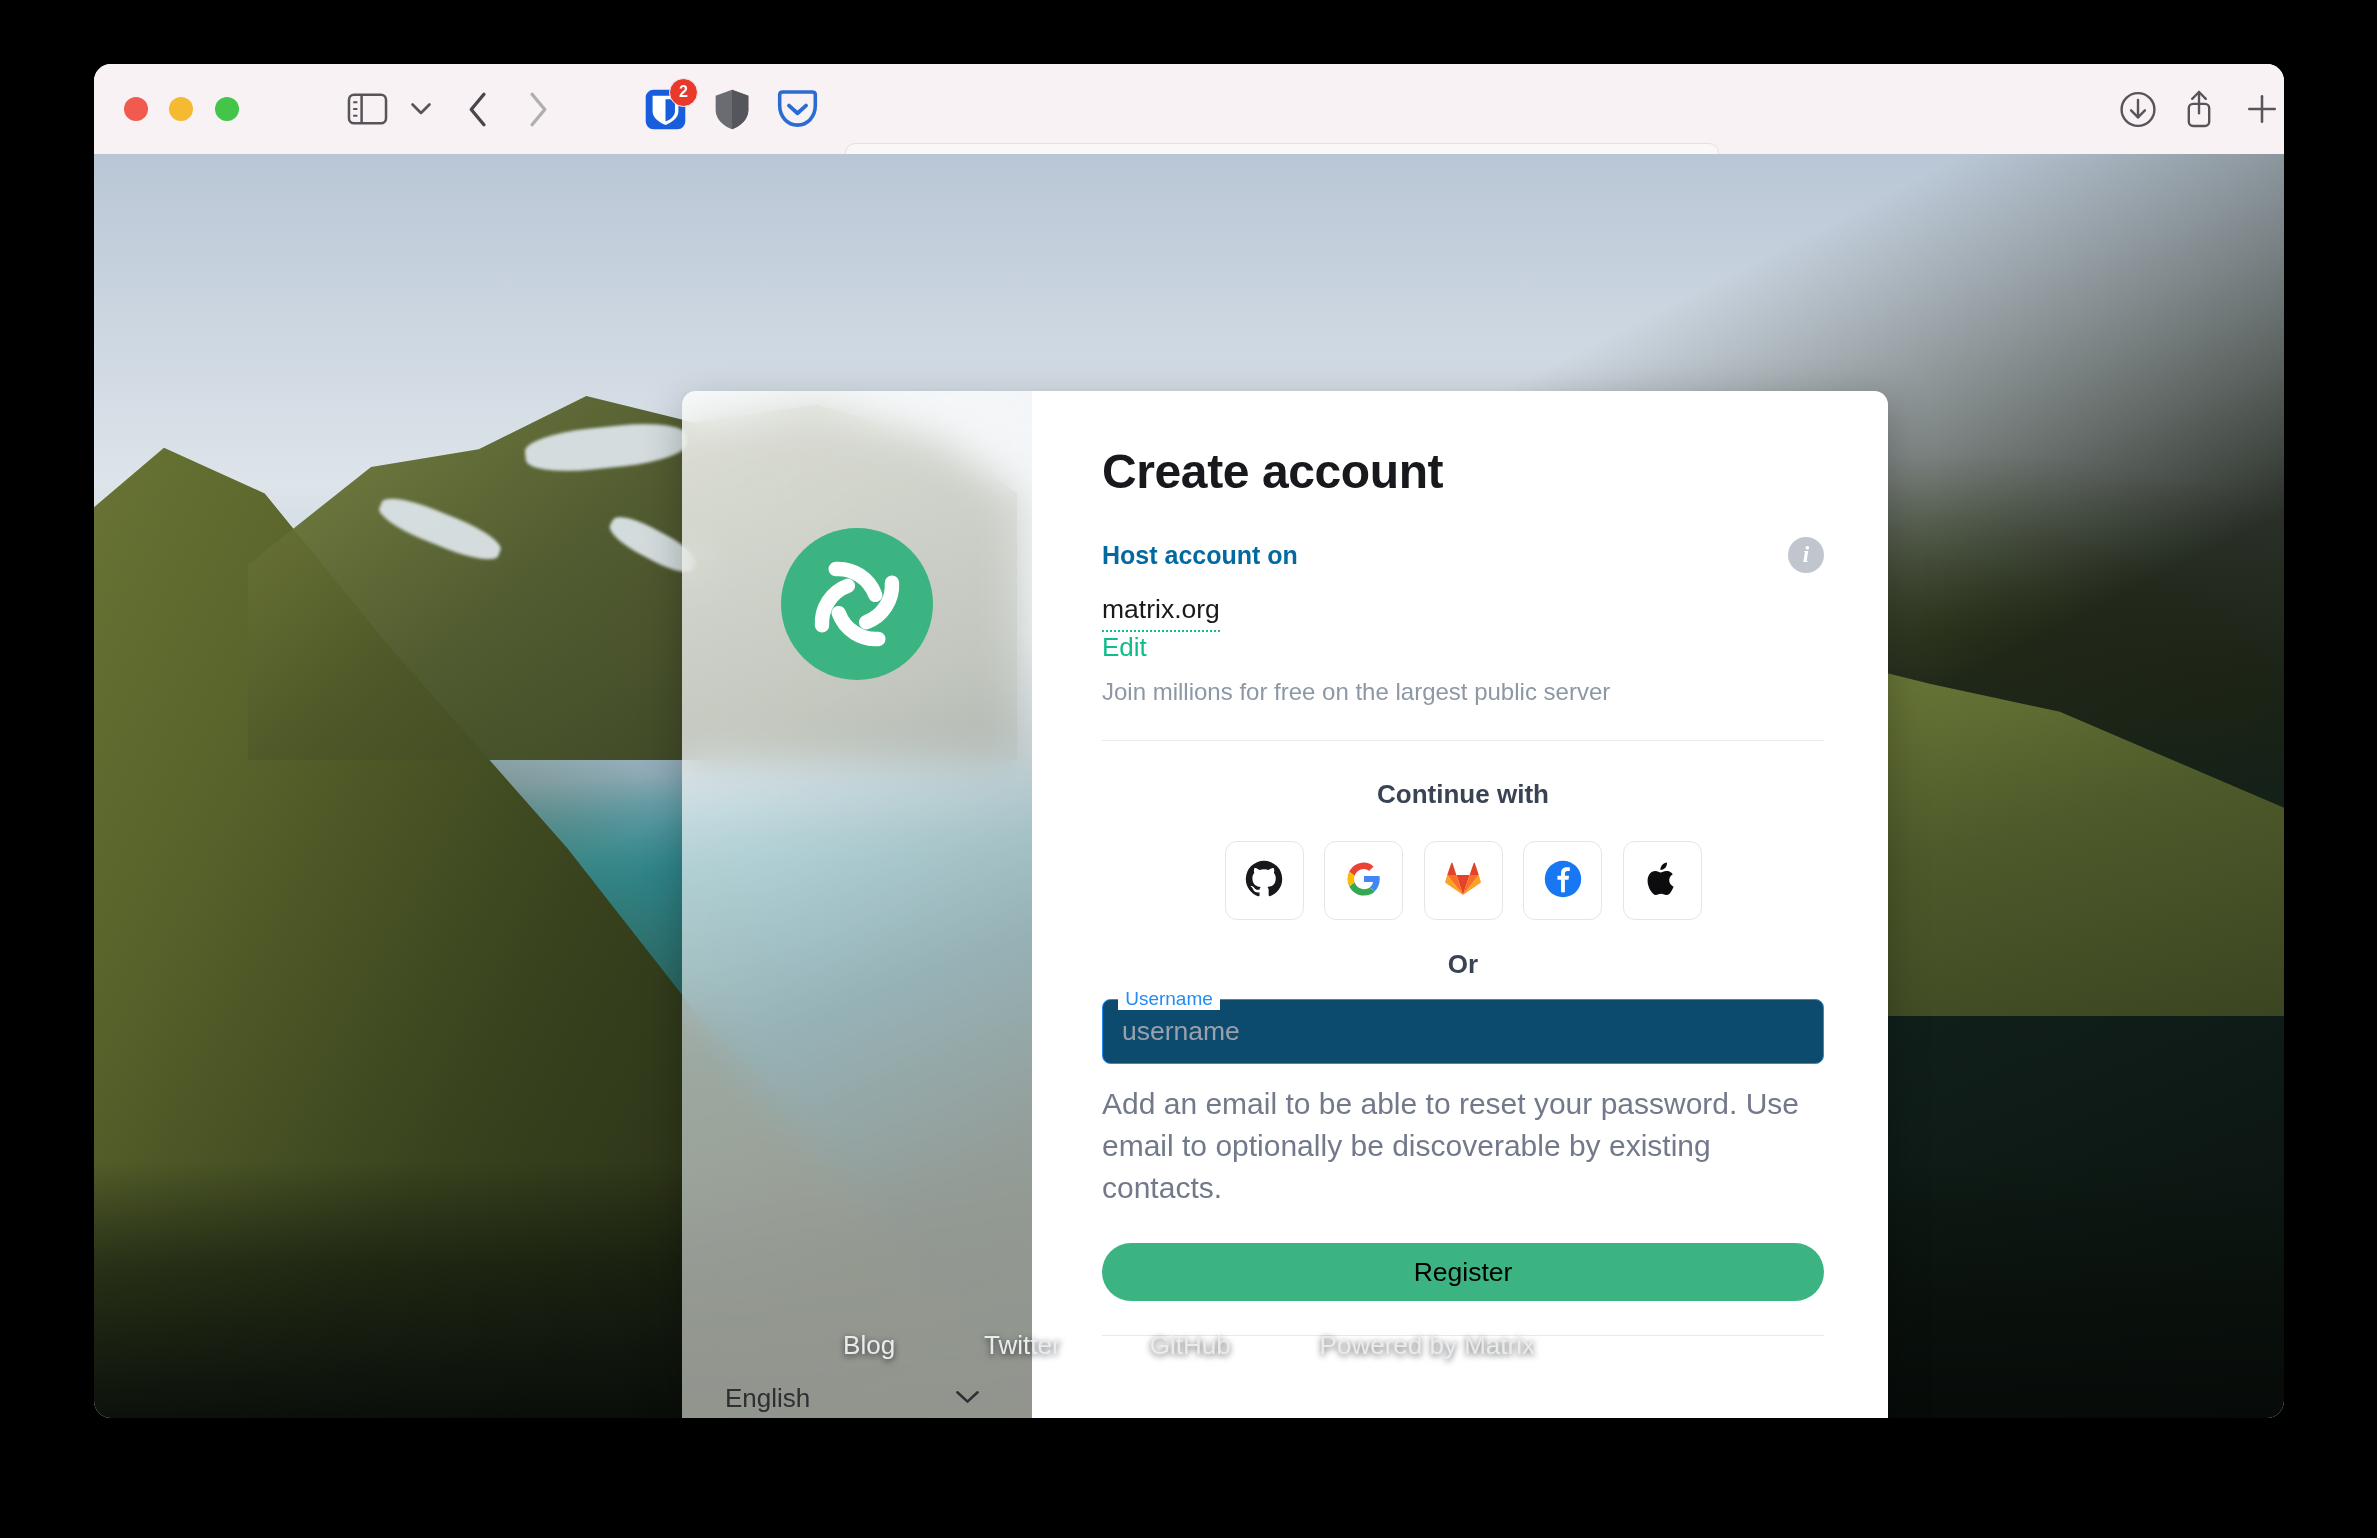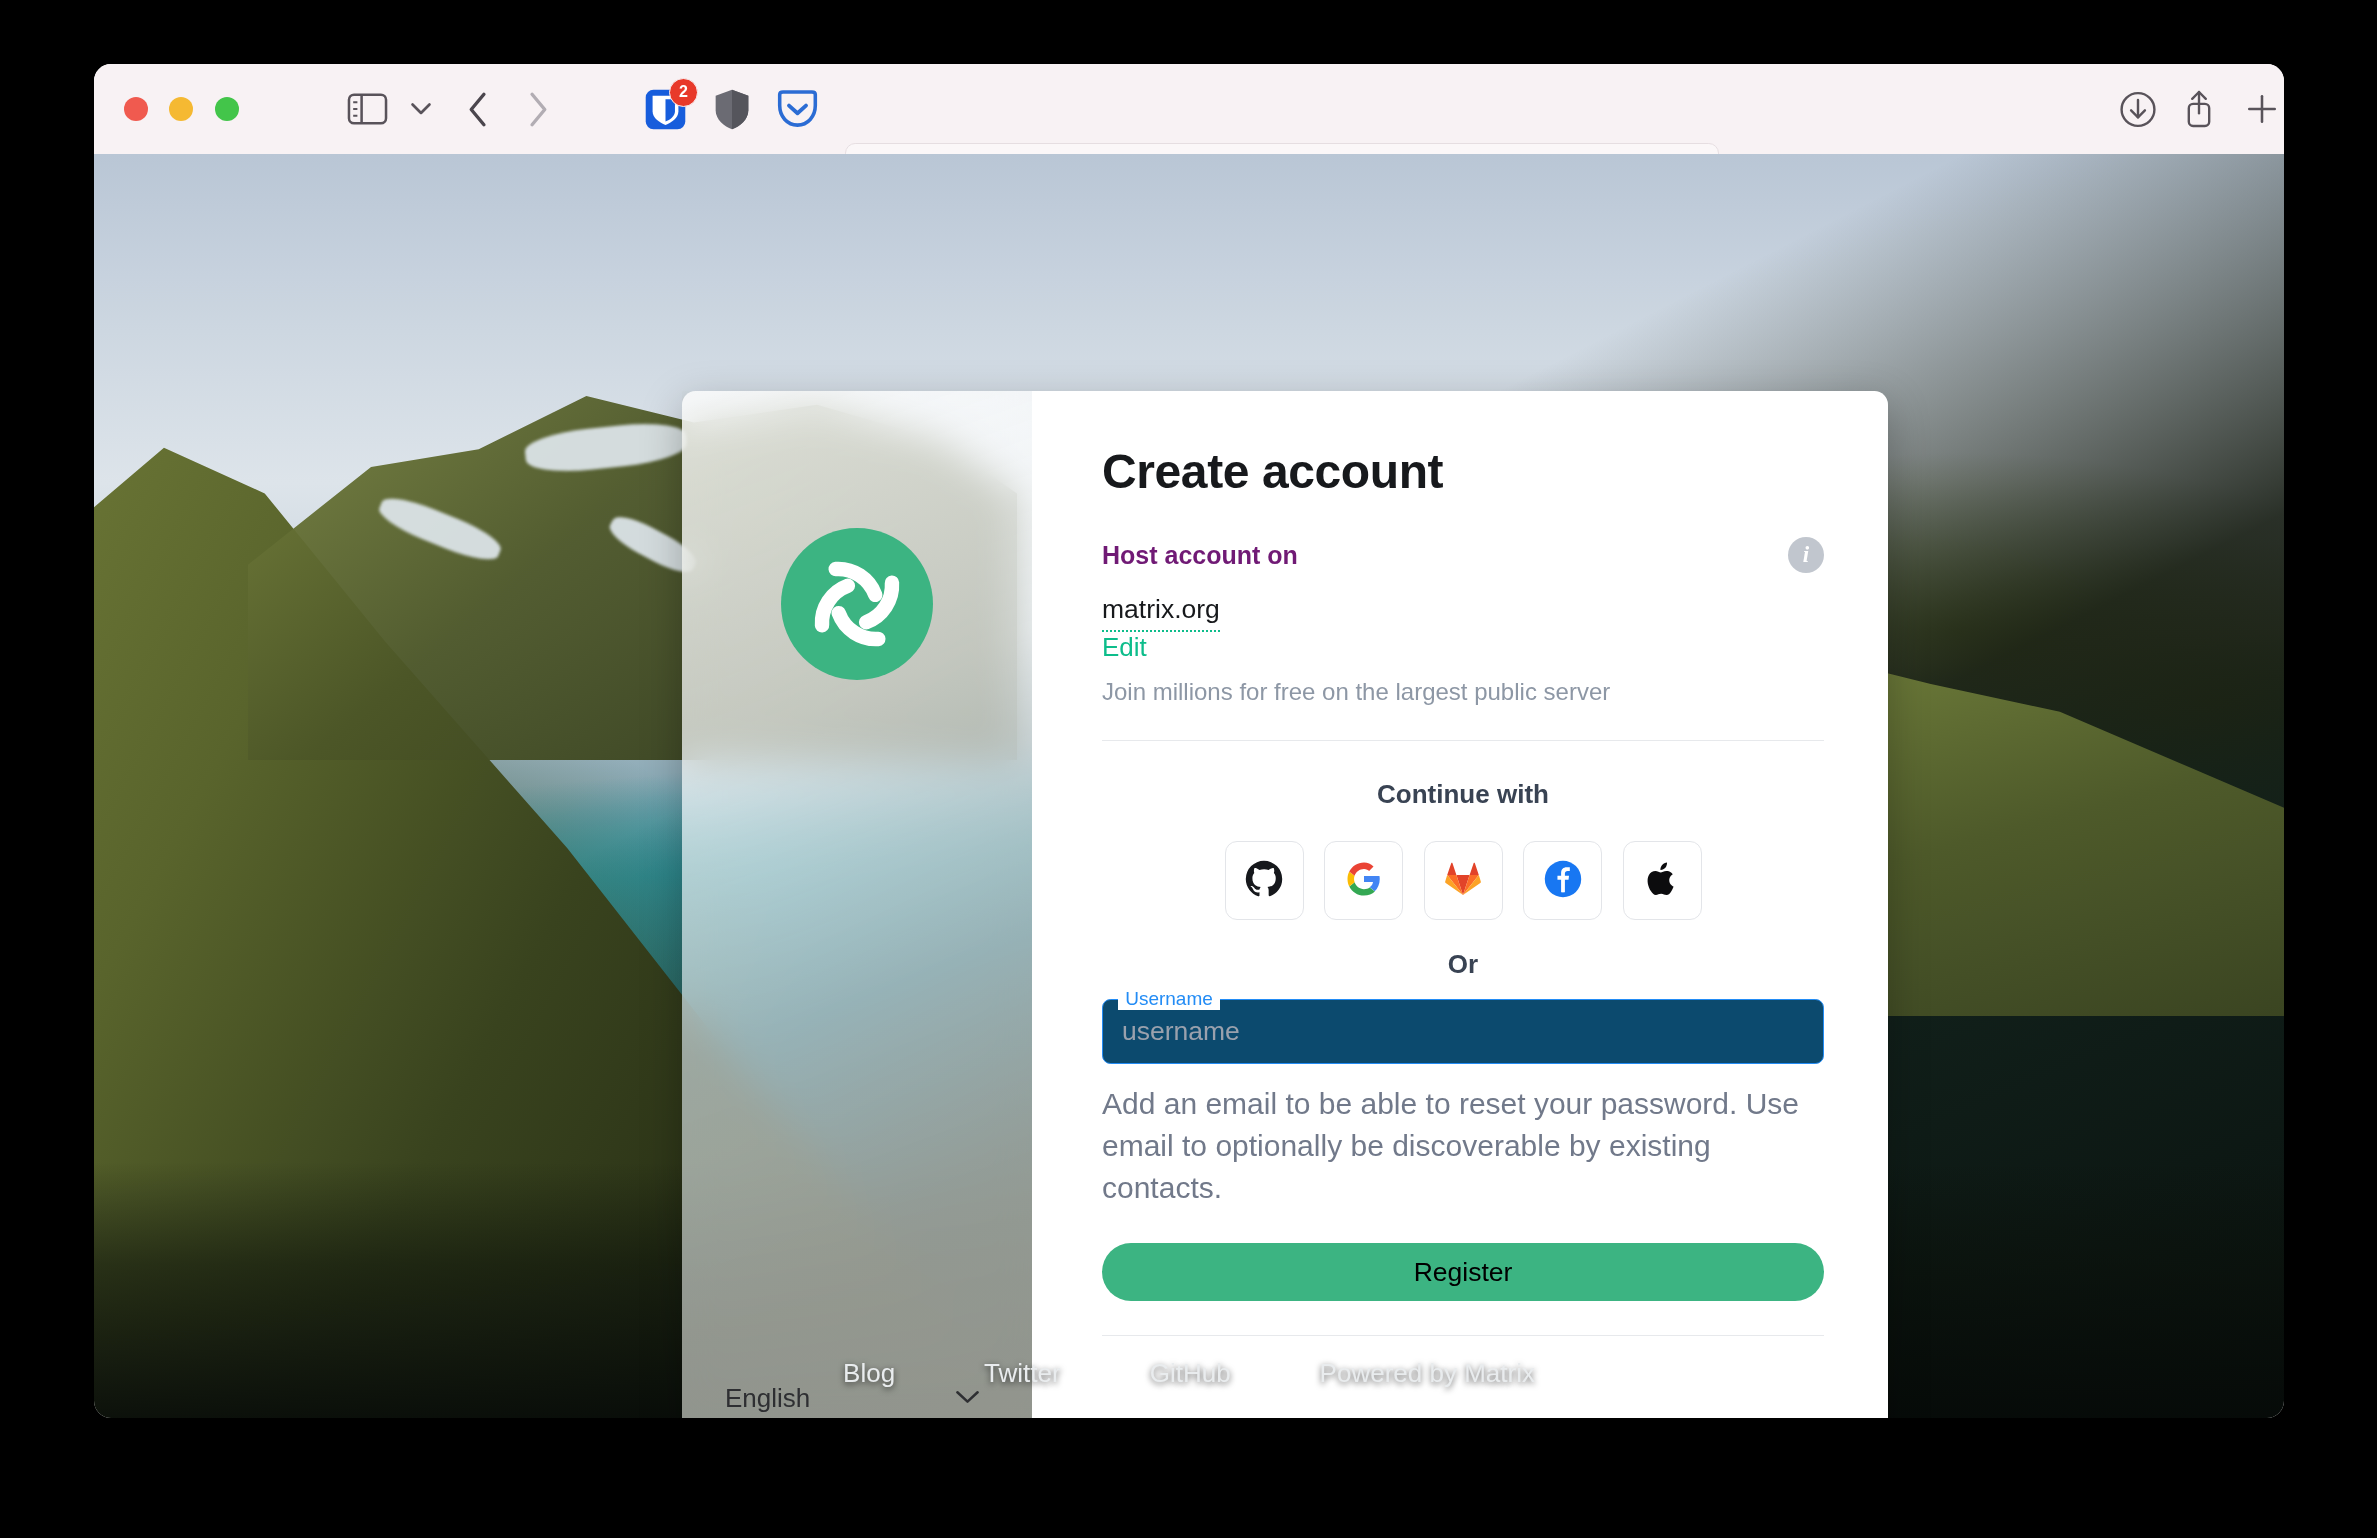--- a/index.html
+++ b/index.html
@@ -99,21 +99,21 @@
 
   #lang-select { position:absolute; left:43px; bottom:61px; width:256px; height:46px;
                  display:flex; align-items:center; justify-content:space-between; cursor:pointer; }
   #lang-label { font-size:26px; color:#2e2f32; }
 
   #card-right { flex:1; background:#fff; padding:53px 64px 0 70px; position:relative; }
 
   h1#title { font-size:48px; font-weight:bold; color:#17191c; letter-spacing:-0.4px; }
 
   .host-row { display:flex; align-items:center; justify-content:space-between; margin-top:38px; }
-  .host-label { font-size:25px; font-weight:bold; color:#701a75; }
+  .host-label { font-size:25px; font-weight:bold; color:#0369a1; }
   #info-icon { width:36px; height:36px; border-radius:50%; background:#c1c6ce;
                display:flex; align-items:center; justify-content:center;
                color:#fff; font-size:23px; font-weight:bold; font-style:italic;
                font-family:"Liberation Serif", serif; cursor:pointer; }
 
   .server-row { display:flex; align-items:baseline; justify-content:space-between; margin-top:21px;flex-direction:column; }
   #server-name { font-size:26.5px; color:#17191c; border-bottom:2.6px dotted #0dbd8b;
                  padding-bottom:5.1px; cursor:pointer; }
   #edit-link { font-size:26px; color:#0dbd8b; cursor:pointer; }
   #server-desc { font-size:24px; color:#8d97a5; margin-top:15.4px; }
@@ -144,21 +144,21 @@
 
   #email-help { font-size:30px; color:#71798a; line-height:1.4; margin-top:19px; }
 
   #register-btn { margin-top:34px; height:58px; border-radius:29px; background:#3cb482;
                   color:#000000; font-size:26.5px; display:flex; align-items:center;
                   justify-content:center; cursor:pointer; border:none; width:100%; }
 
   .hr2 { height:0.9px; background:#e7e9ec; margin-top:34px; }
 
   
-  #footer { position:absolute; left:0; bottom:29px; width:100%;
+  #footer { position:absolute; left:0; bottom:57px; width:100%;
             display:flex; justify-content:center; gap:89px; z-index:5; }
   .footer-link { font-size:26px; color:#e9ecee; text-shadow:0 1.7px 6px rgba(0,0,0,.65); cursor:pointer; }
   .footer-static { font-size:26px; color:#e9ecee; text-shadow:0 1.7px 6px rgba(0,0,0,.65); }
 </style>
 </head>
 <body>
 
 <div id="window">
 
   <div id="toolbar">

